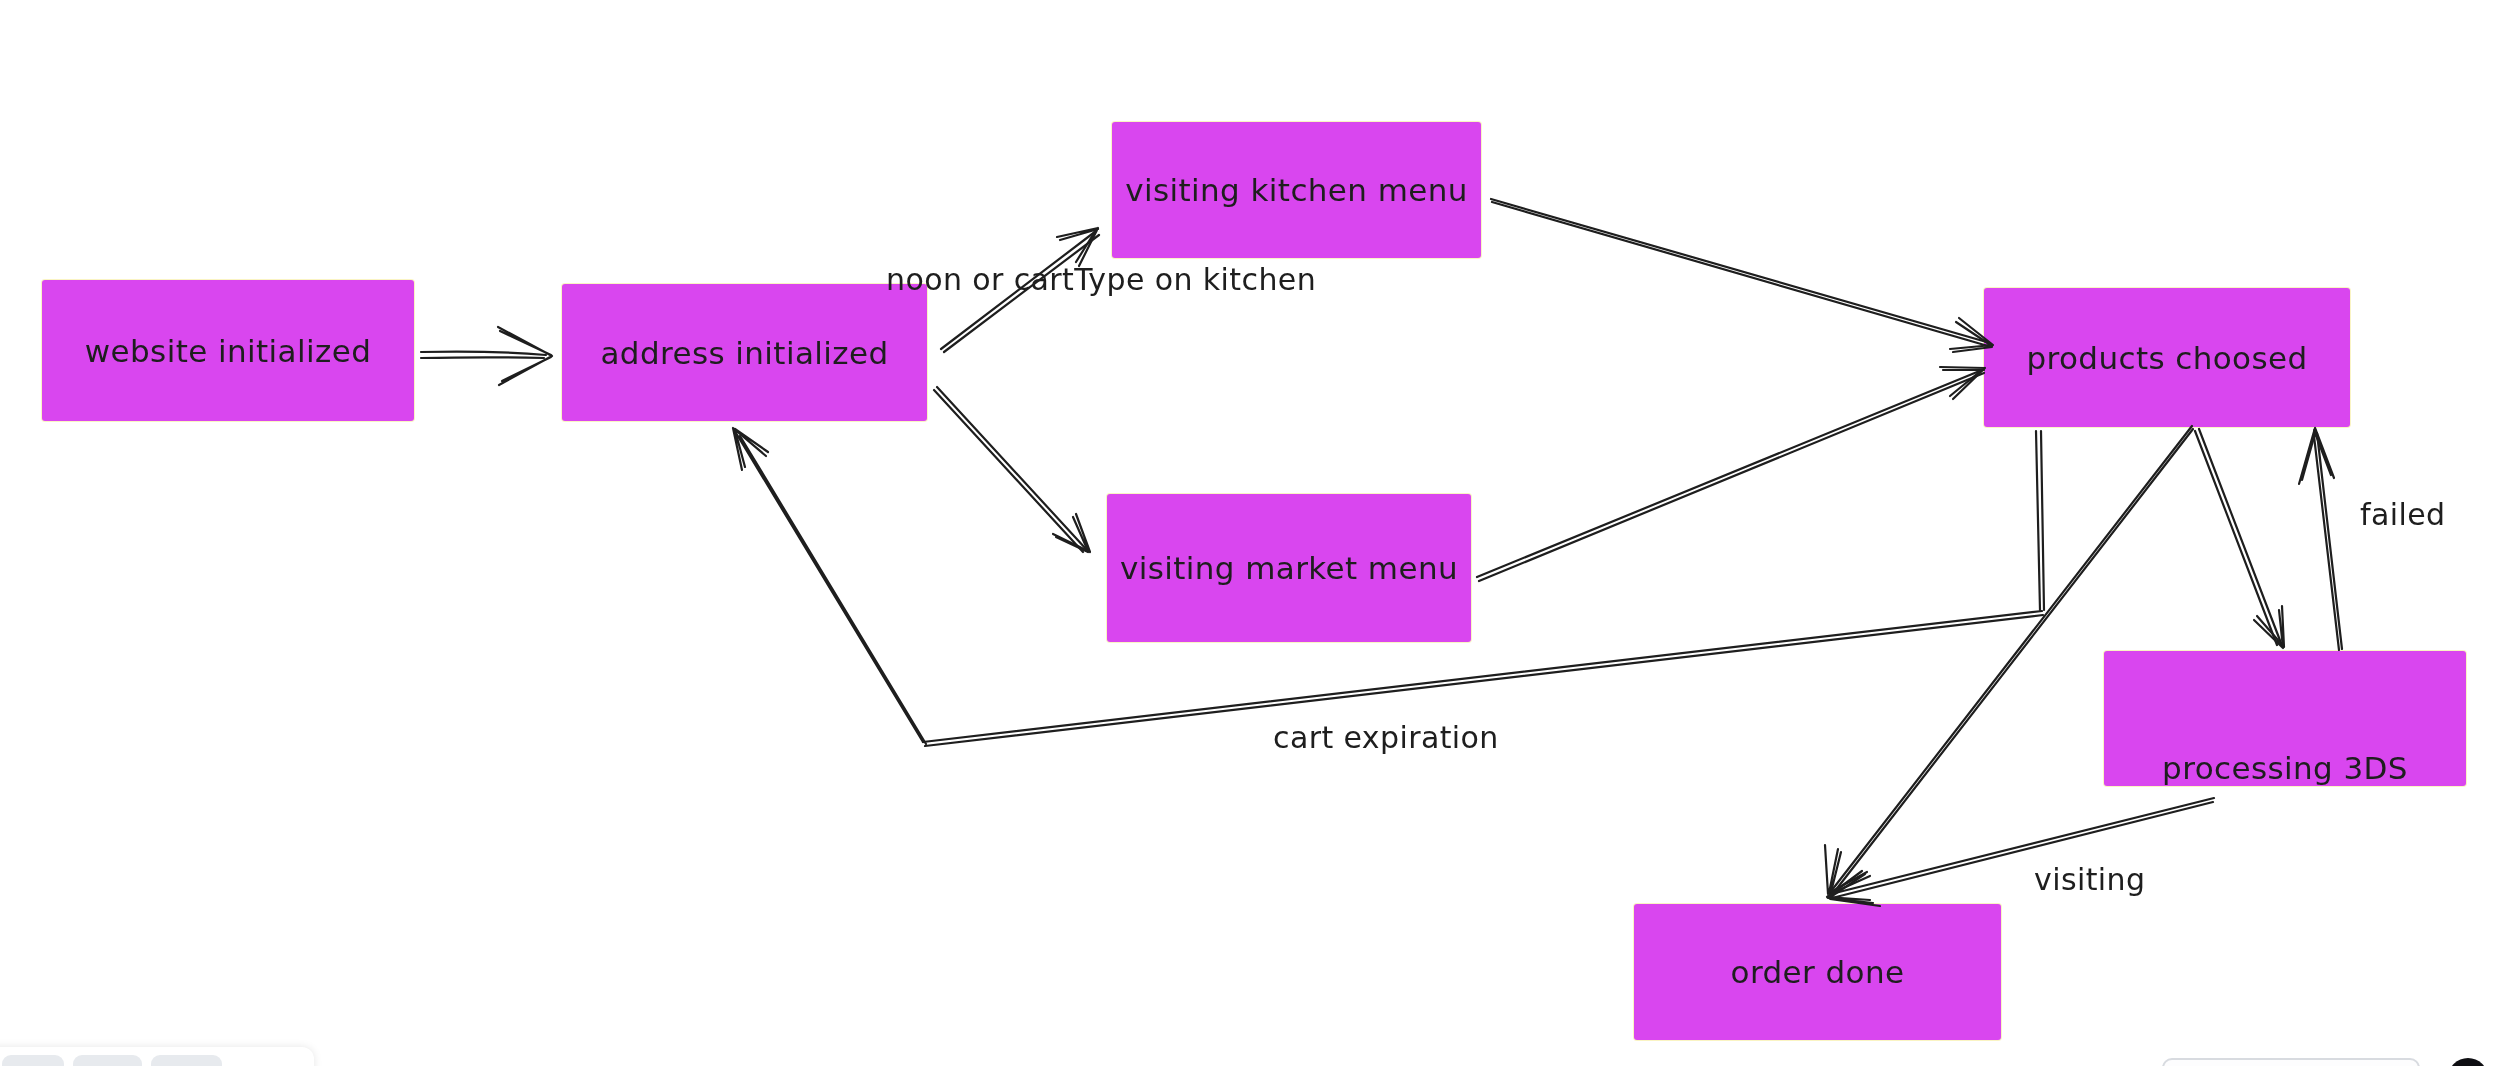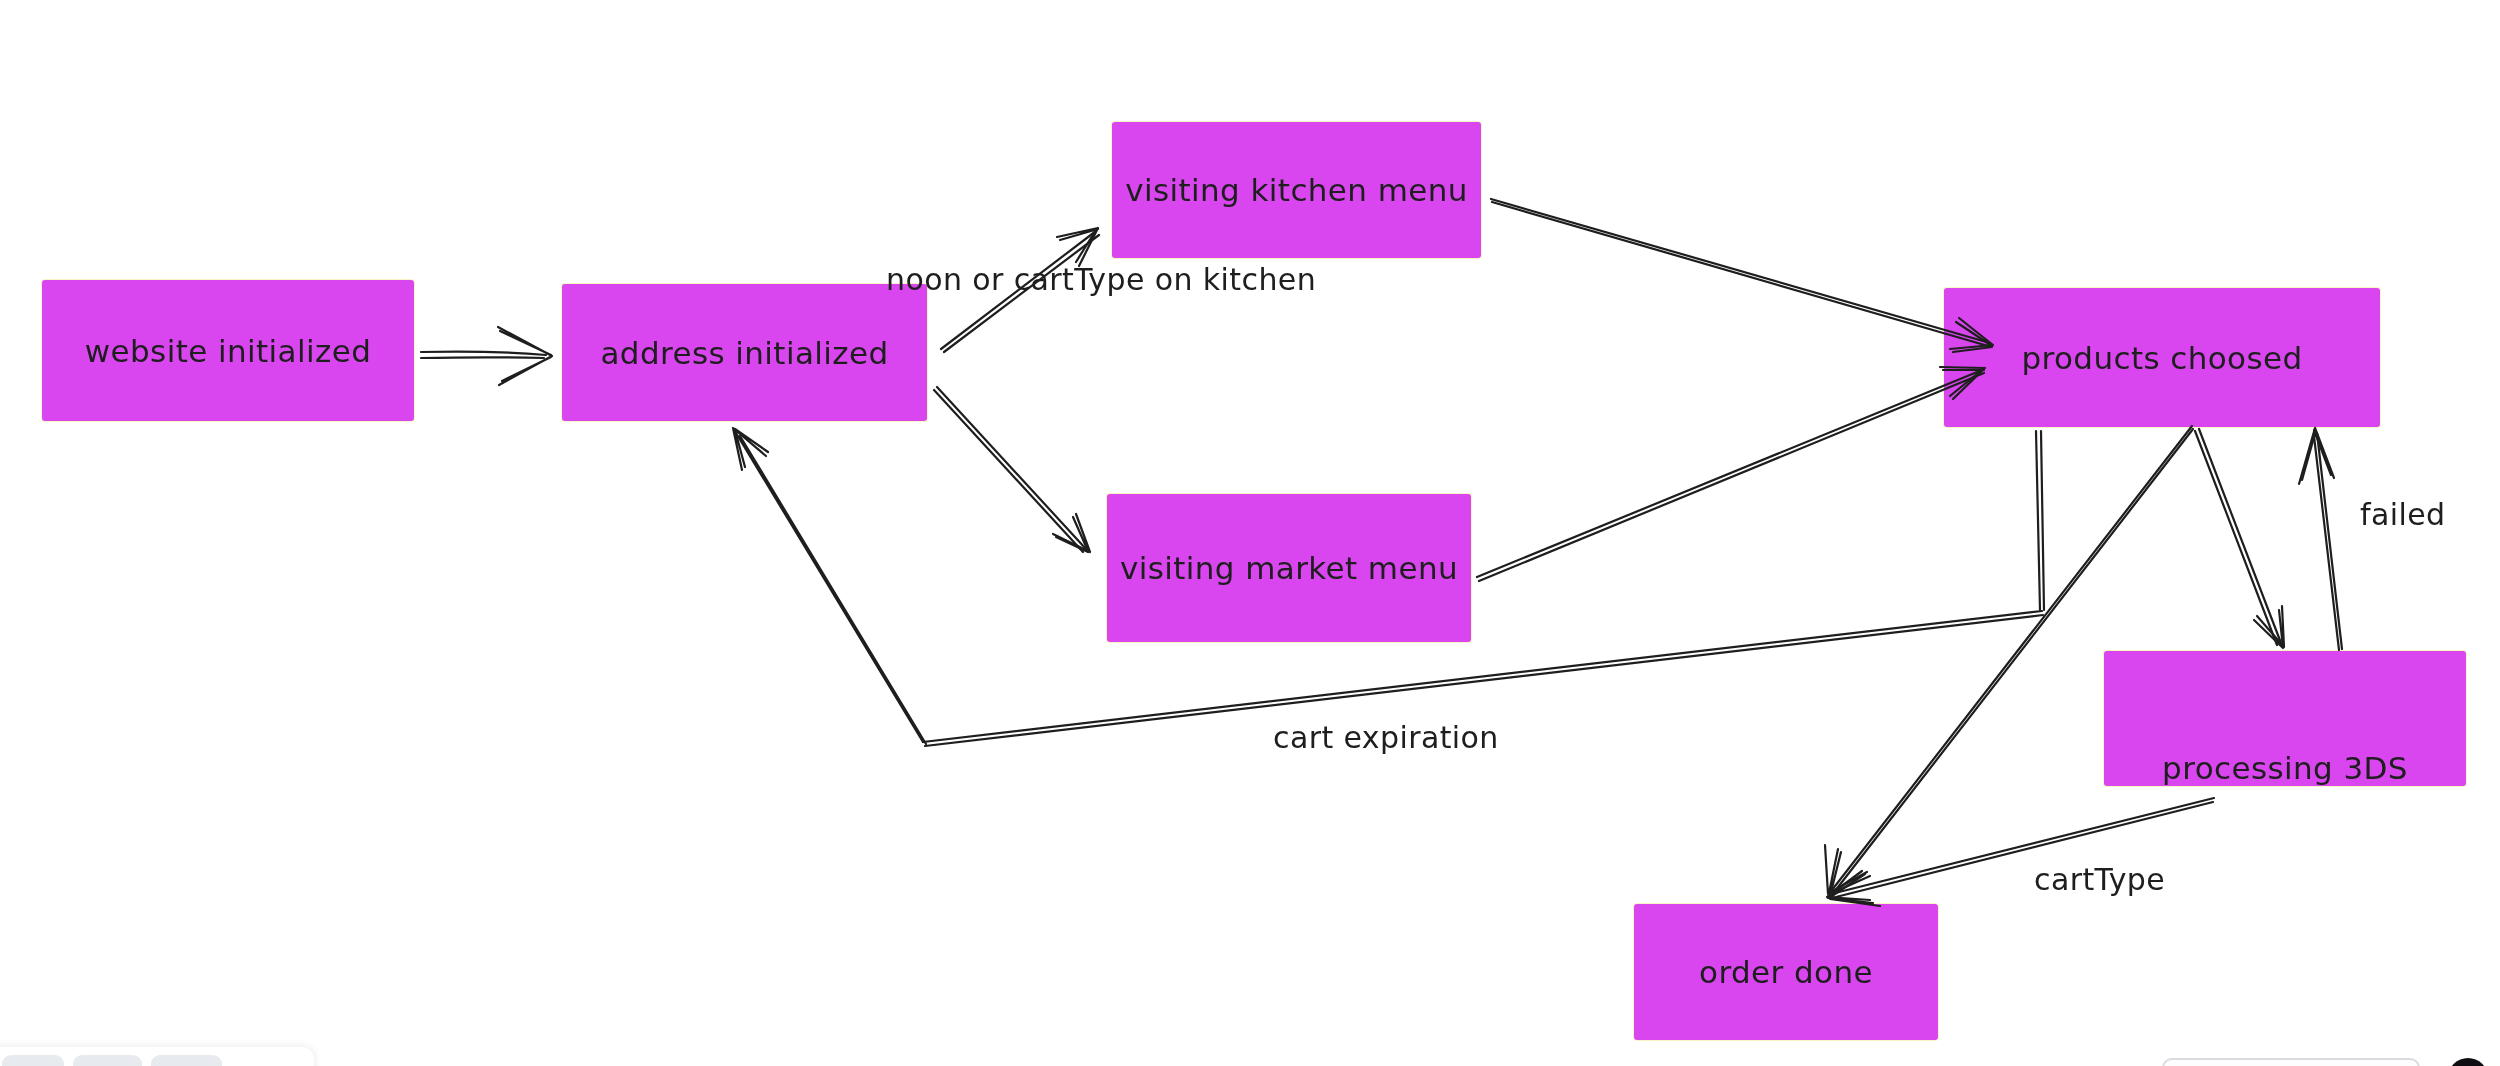--- a/index.html
+++ b/index.html
@@ -91,36 +91,36 @@
   </div>
 
   <div class="node" style="left:1112px; top:122px; width:369px; height:136px;">
     <span>visiting kitchen menu</span>
   </div>
 
   <div class="node" style="left:1107px; top:494px; width:364px; height:148px;">
     <span>visiting market menu</span>
   </div>
 
-  <div class="node" style="left:1944px; top:288px; width:436px; height:139px;">
+  <div class="node" style="left:1984px; top:288px; width:366px; height:139px;">
     <span>products choosed</span>
   </div>
 
   <div class="node" style="left:2104px; top:651px; width:362px; height:135px;align-items:flex-end;">
     <span>processing 3DS</span>
   </div>
 
-  <div class="node" style="left:1634px; top:904px; width:304px; height:136px;">
+  <div class="node" style="left:1634px; top:904px; width:367px; height:136px;">
     <span>order done</span>
   </div>
 
   <span class="edge-label" style="left:886px;  top:262px;">noon or cartType on kitchen</span>
   <span class="edge-label" style="left:1273px; top:720px;">cart expiration</span>
   <span class="edge-label" style="left:2360px; top:497px;">failed</span>
-  <span class="edge-label" style="left:2034px; top:862px;">cartType</span>
+  <span class="edge-label" style="left:2034px; top:862px;">visiting</span>
 
   <svg class="wires" width="2500" height="1066" viewBox="0 0 2500 1066">
 
     <g>
       <path d="M421,352 C460,351 510,352 546,355 M421,358 C470,357 505,357 544,358"></path>
       <path d="M552,356 L498,327 M551,355 L500,331 M552,356 L499,385 M551,357 L502,381"></path>
     </g>
 
     <g>
       <path d="M941,349 L1096,231 M944,352 L1099,235"></path>

